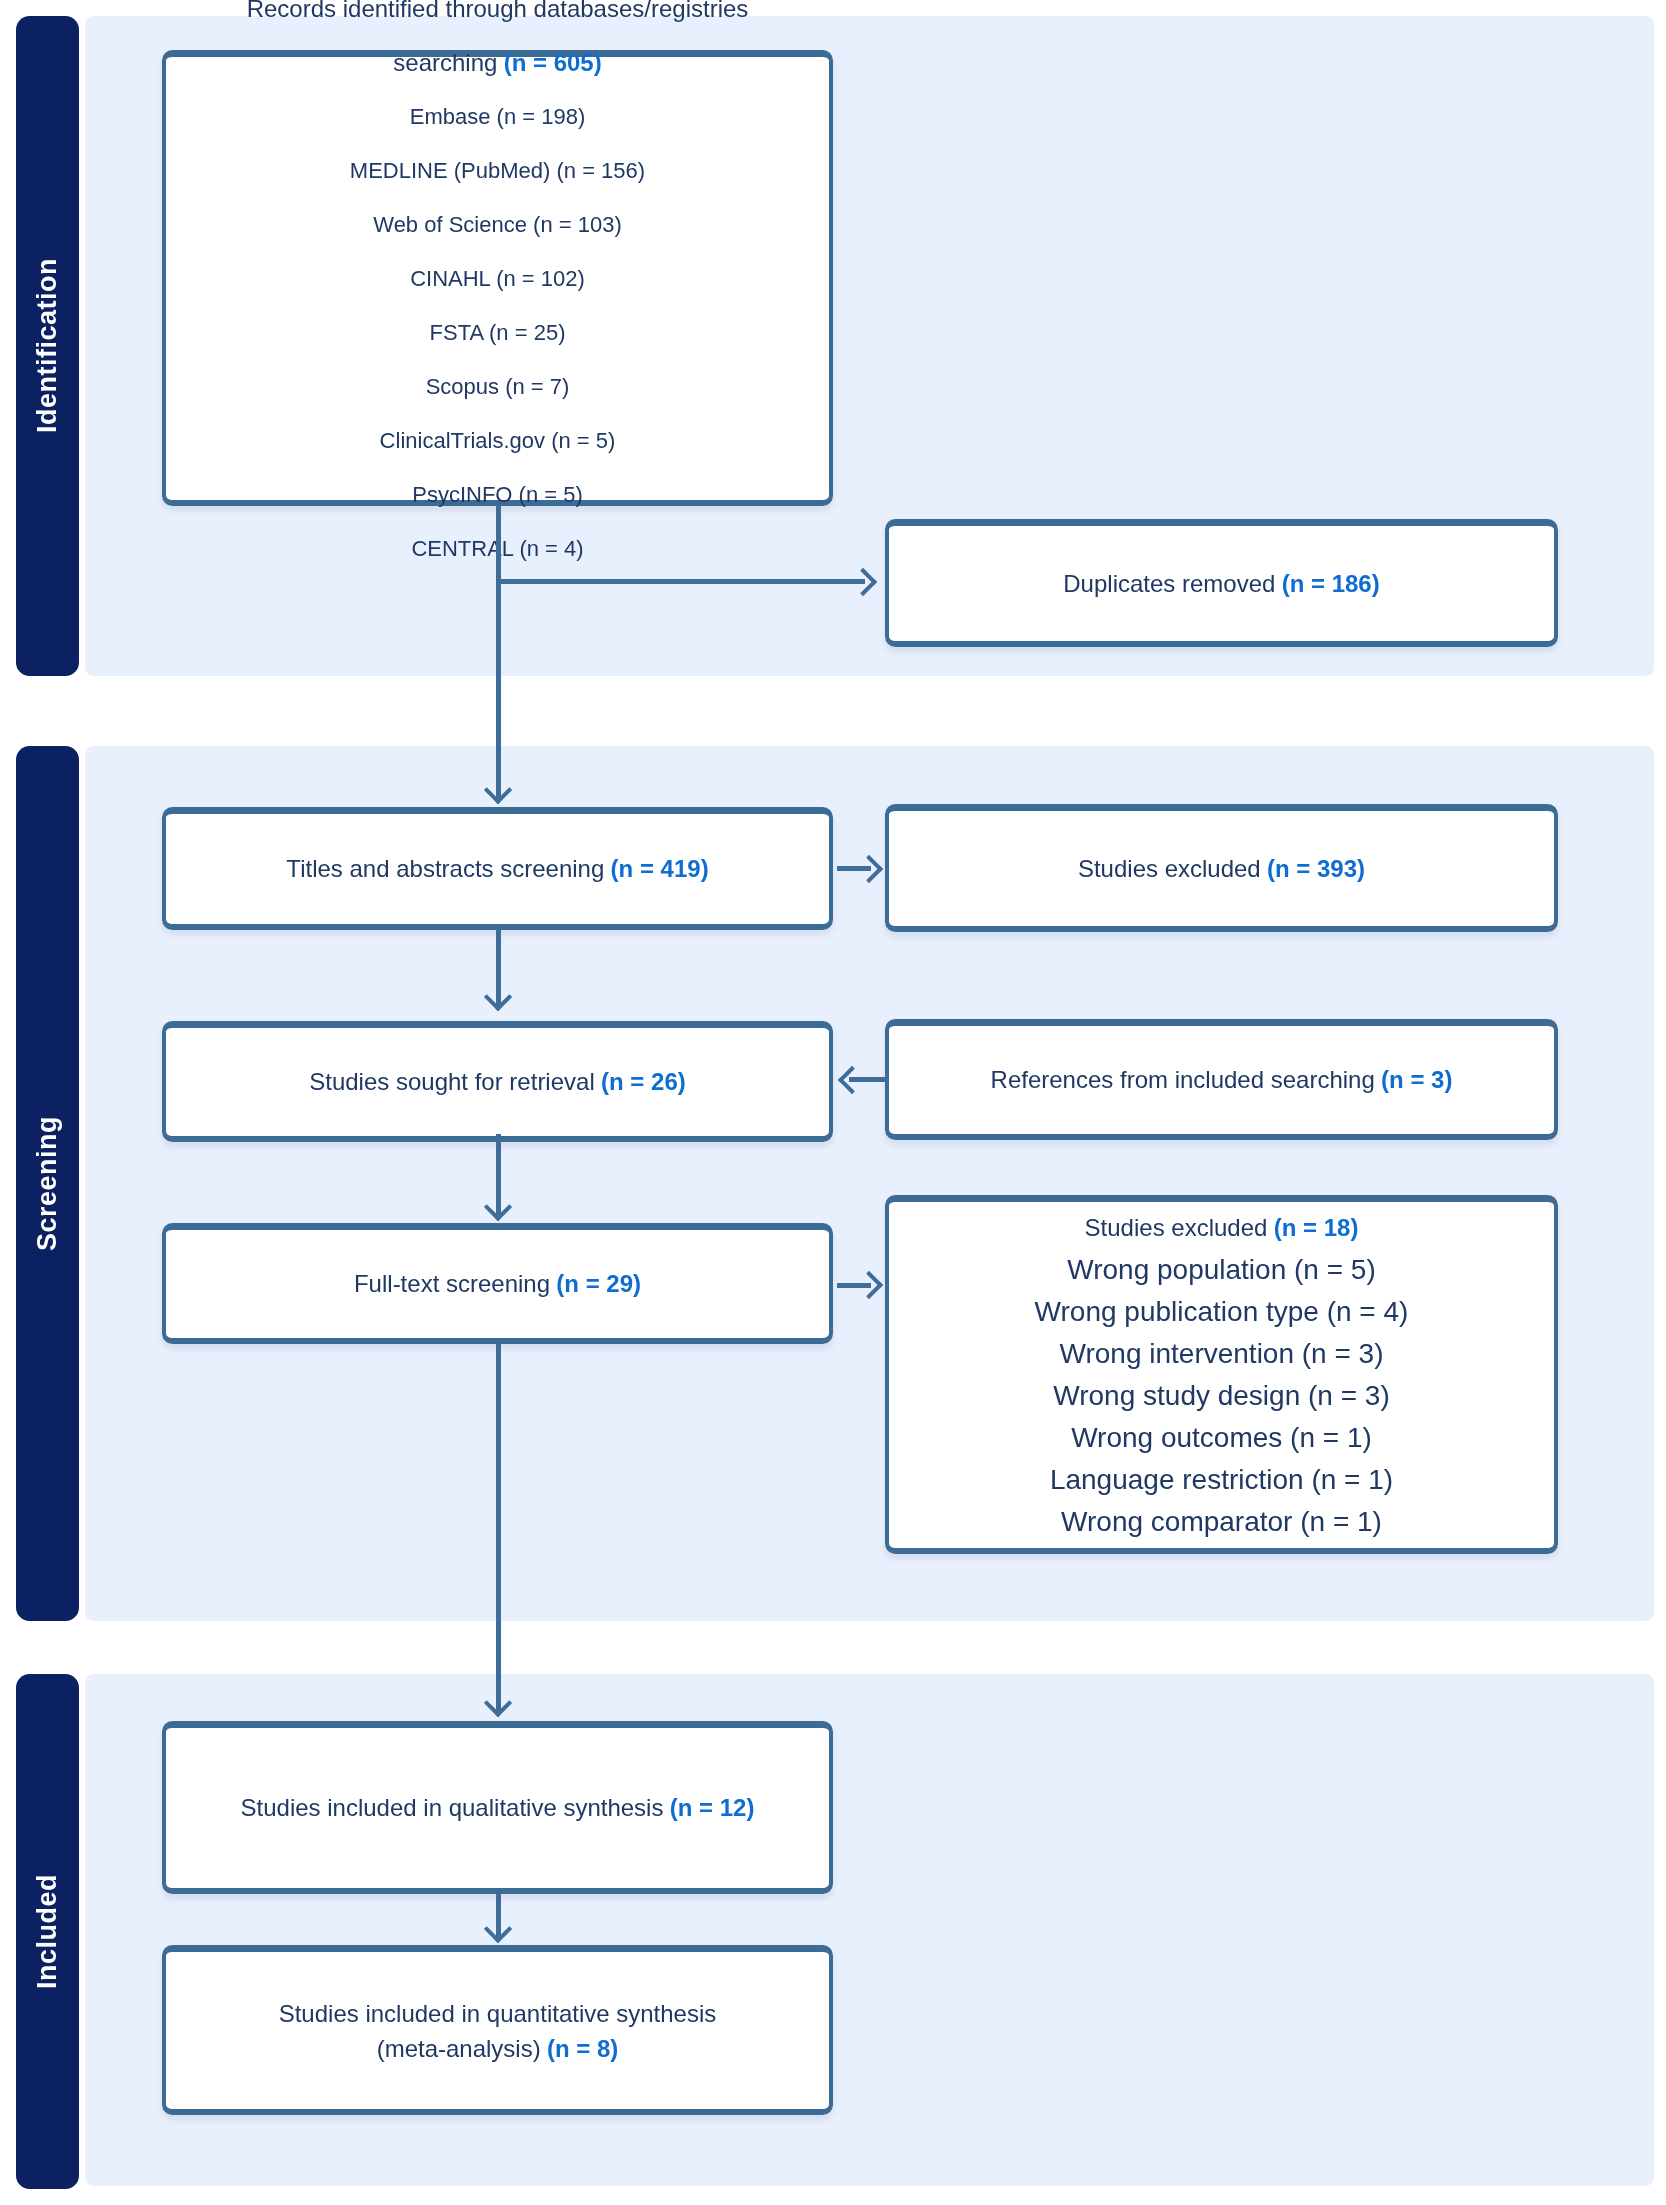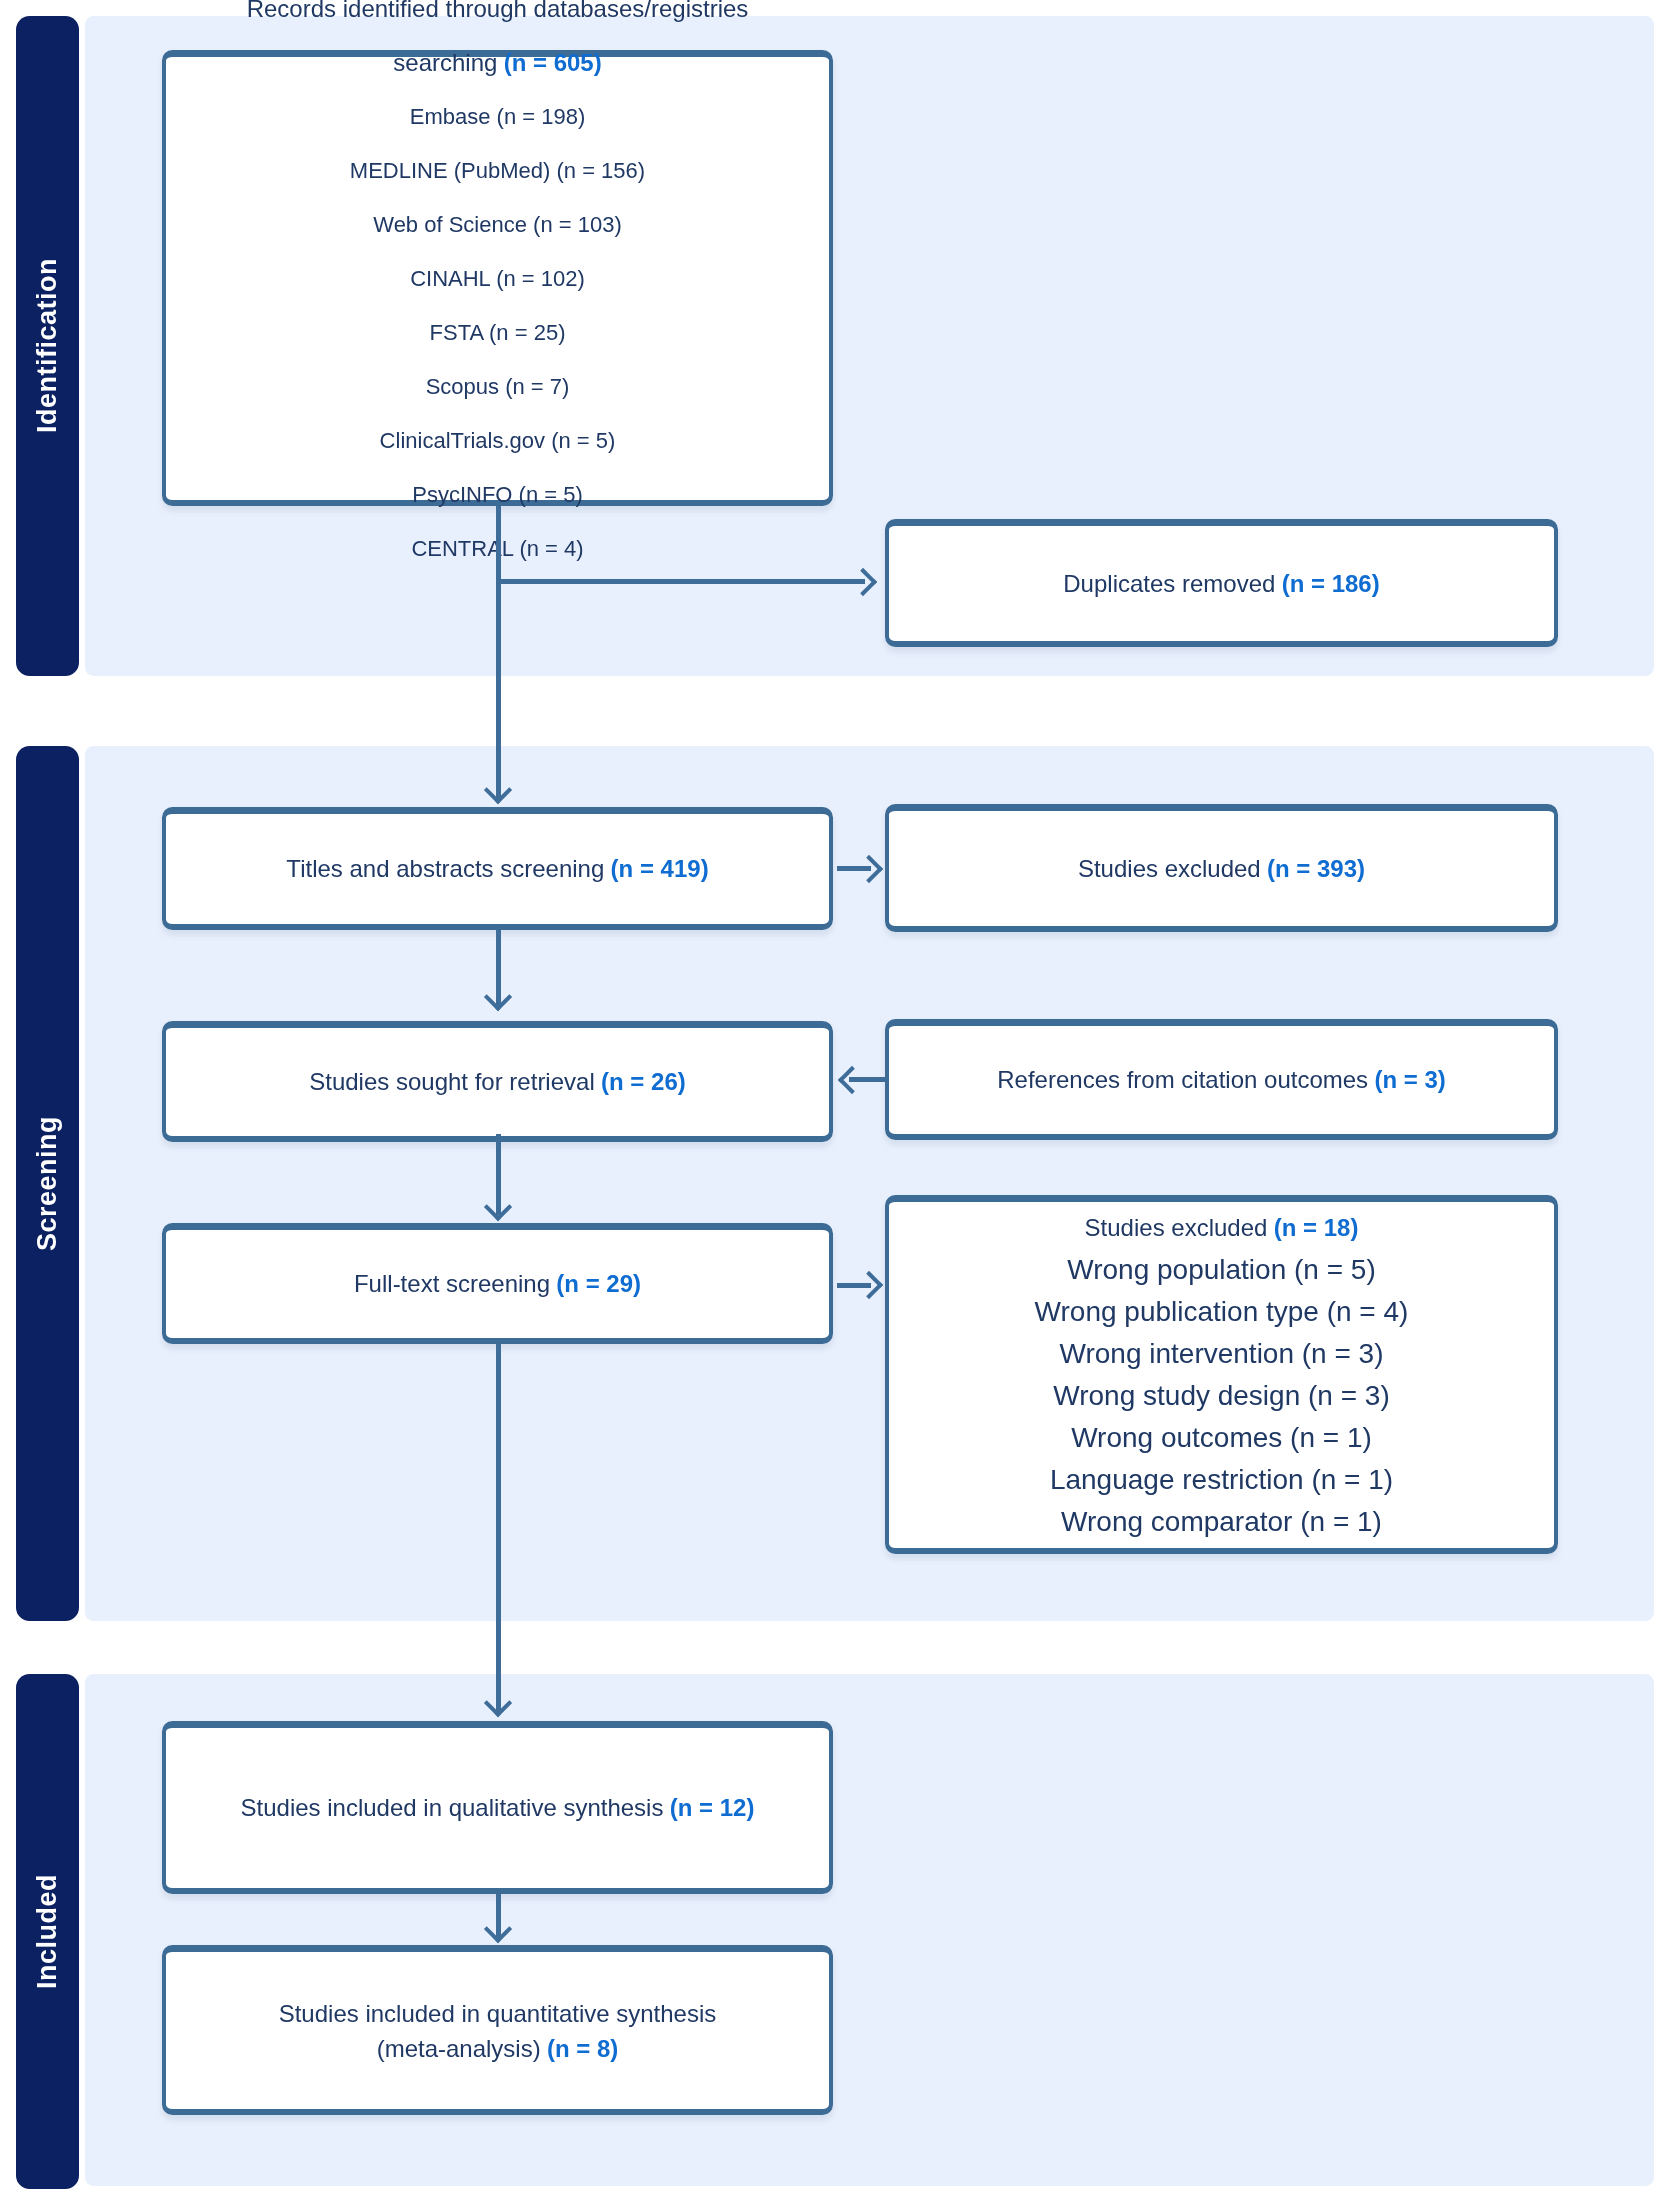--- a/index.html
+++ b/index.html
@@ -120,21 +120,21 @@
   </div>
 
   <div class="box" style="left:162px;top:1014px;width:671px;height:121px;margin-top:7px;">
     <div>
       <span>Studies sought for retrieval</span><span class="n">(n = 26)</span>
     </div>
   </div>
 
   <div class="box" style="left:885px;top:1019px;width:673px;height:121px;">
     <div>
-      <span>References from citation outcomes</span><span class="n">(n = 3)</span>
+      <span>References from included searching</span><span class="n">(n = 3)</span>
     </div>
   </div>
 
   <div class="box" style="left:162px;top:1223px;width:671px;height:121px;justify-content:center;">
     <div>
       <span>Full-text screening</span><span class="n">(n = 29)</span>
     </div>
   </div>
 
   <div class="box excluded18-box" style="left:885px;top:1195px;width:673px;height:359px;">

